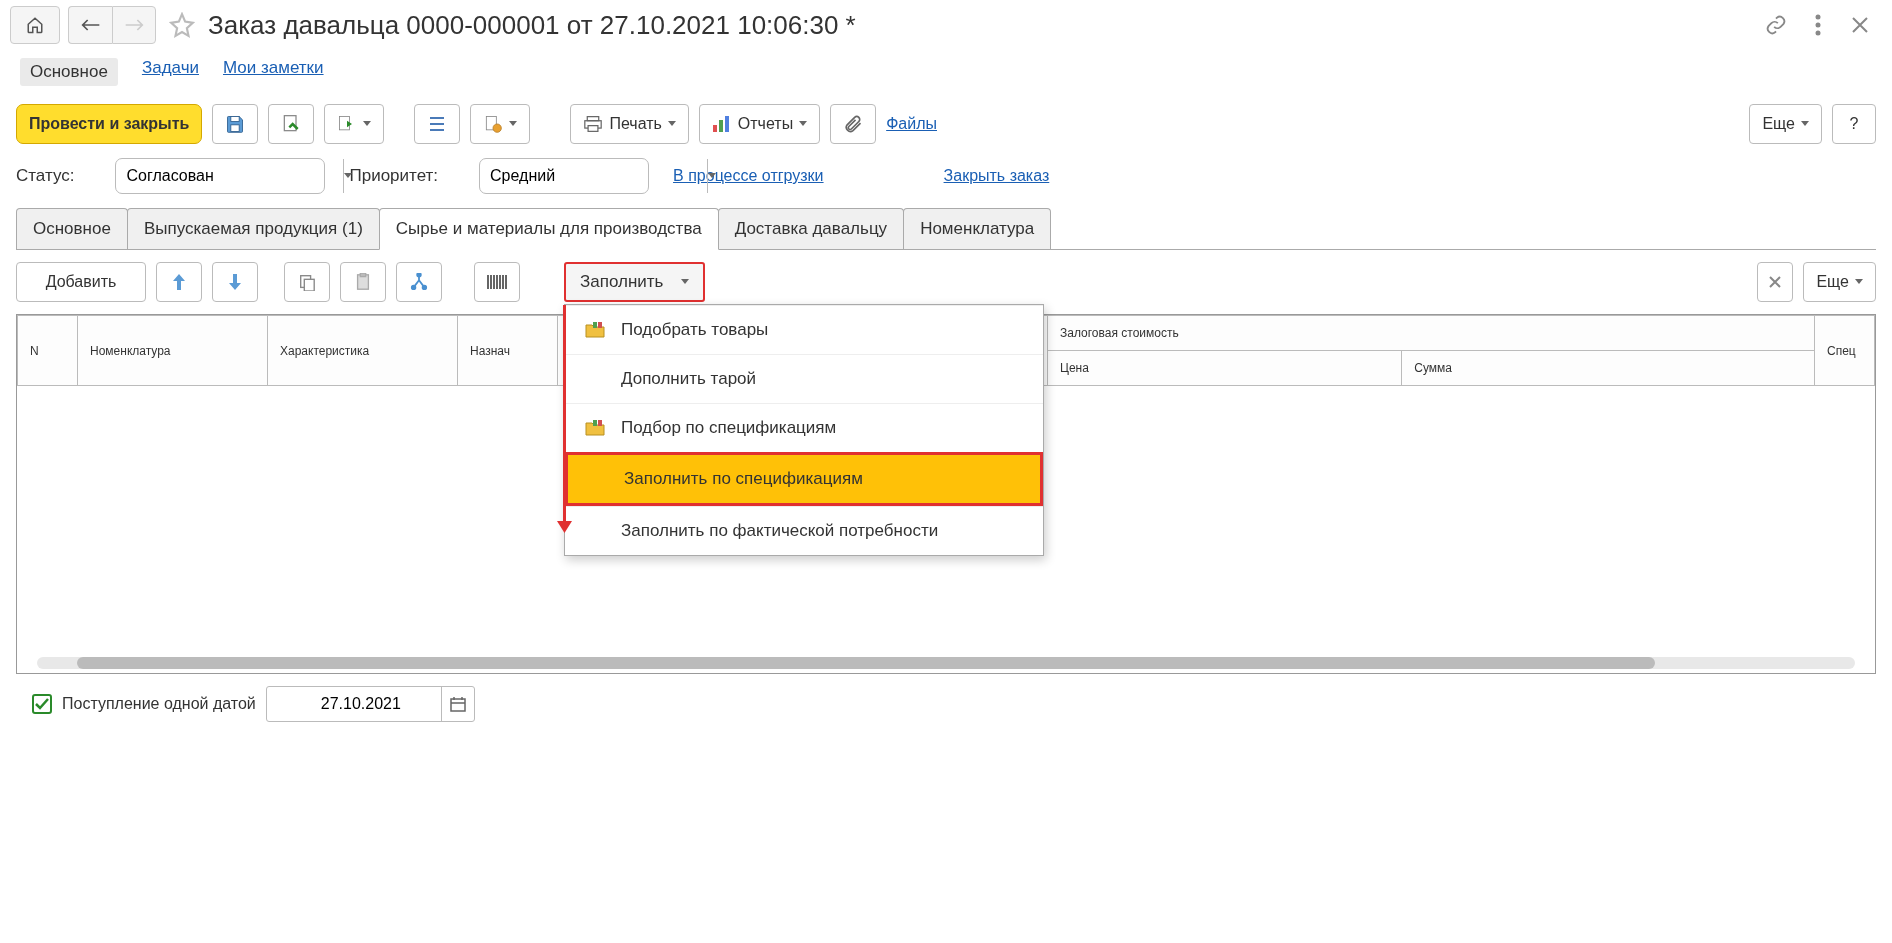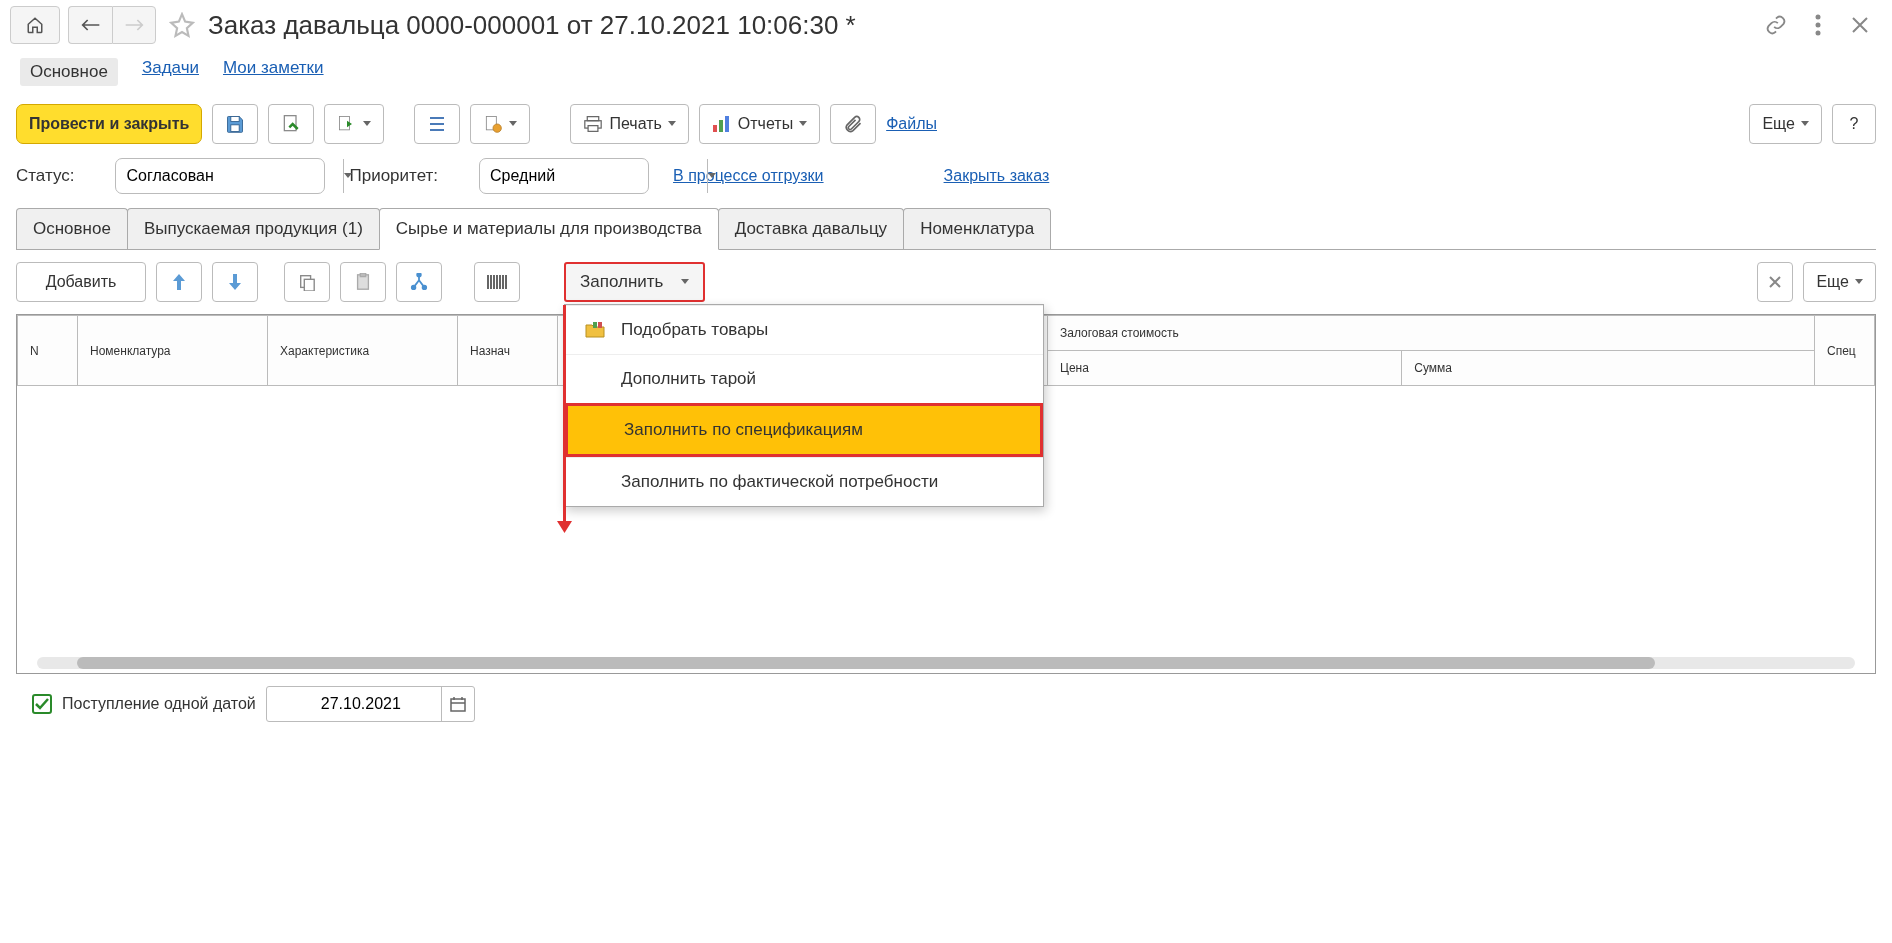--- a/index.html
+++ b/index.html
@@ -296,20 +296,30 @@
                 <path d="M1 3h6l2 2h10v10H1z" fill="#f0c040" stroke="#b89020"></path>
                 <rect x="8" y="0" width="4" height="6" fill="#50a050"></rect>
                 <rect x="13" y="0" width="4" height="6" fill="#d05050"></rect>
               </svg>
         </span>
         <span>Подобрать товары</span>
       </div>
       <div class="popup-item">
         <span class="pi-icon"></span>
         <span>Дополнить тарой</span>
+      </div>
+      <div class="popup-item">
+        <span class="pi-icon">
+          <svg width="20" height="16" viewBox="0 0 20 16">
+                <path d="M1 3h6l2 2h10v10H1z" fill="#f0c040" stroke="#b89020"></path>
+                <rect x="8" y="0" width="4" height="6" fill="#50a050"></rect>
+                <rect x="13" y="0" width="4" height="6" fill="#d05050"></rect>
+              </svg>
+        </span>
+        <span>Подбор по спецификациям</span>
       </div>
       <div class="popup-item highlight">
         <span class="pi-icon"></span>
         <span>Заполнить по спецификациям</span>
       </div>
       <div class="popup-item">
         <span class="pi-icon"></span>
         <span>Заполнить по фактической потребности</span>
       </div>
     </div>

